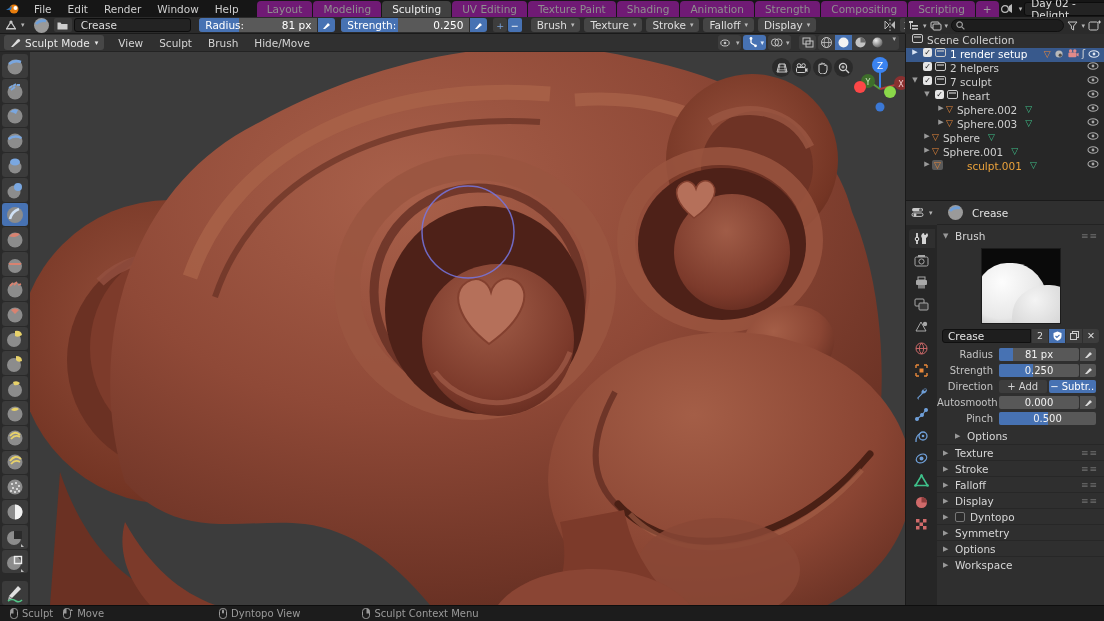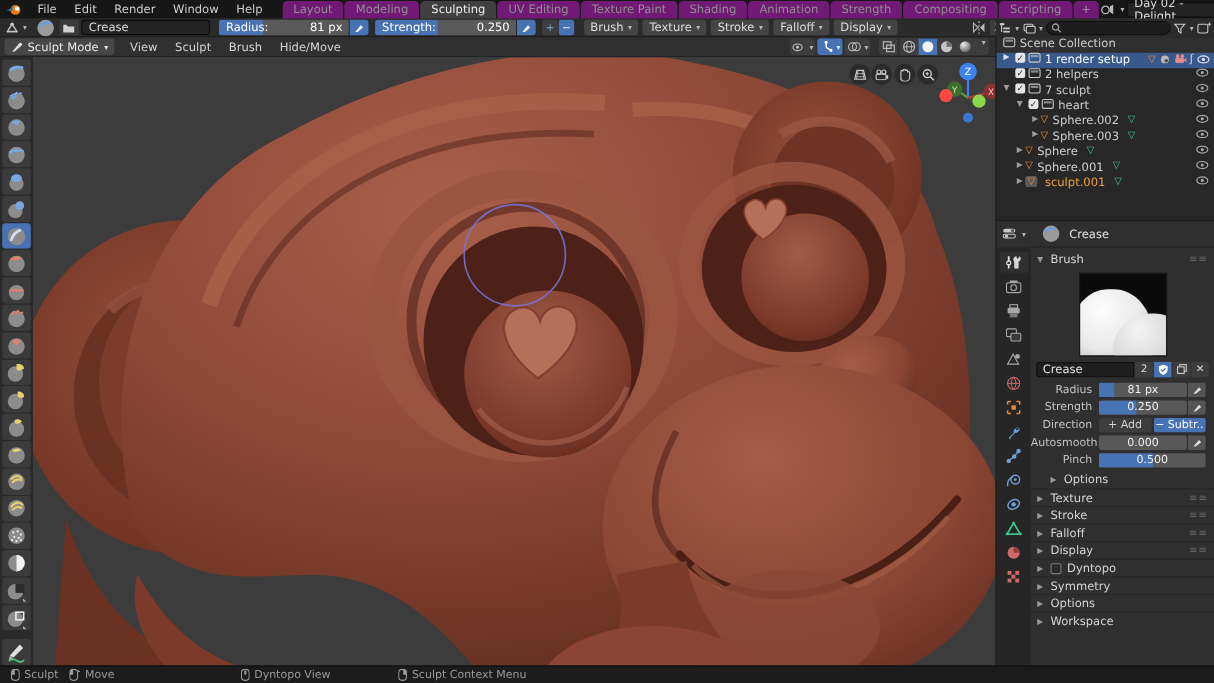--- a/index.html
+++ b/index.html
@@ -737,21 +737,21 @@
     <span class="ol-eye">
         <svg width="12" height="8" viewBox="0 0 12 8">
           <ellipse cx="6" cy="4" rx="5" ry="3.2" fill="none" stroke="#a9a9a9" stroke-width="1.1"></ellipse>
           <circle cx="6" cy="4" r="1.4" fill="#a9a9a9"></circle>
         </svg>
       </span>
   </div>
   <div class="ol-row" style="padding-left:16px">
     <span class="exp">▶</span>
     <span class="tri orange" style="background:#5a5a5a;border-radius:2px;padding:0 2px">▽</span>
-    <span class="ol-label active-obj" style="margin-left:3px">sculpt.001</span>
+    <span class="ol-label active-obj" style="margin-left:20px">sculpt.001</span>
     <span class="tri green">▽</span>
     <span class="ol-eye">
         <svg width="12" height="8" viewBox="0 0 12 8">
           <ellipse cx="6" cy="4" rx="5" ry="3.2" fill="none" stroke="#a9a9a9" stroke-width="1.1"></ellipse>
           <circle cx="6" cy="4" r="1.4" fill="#a9a9a9"></circle>
         </svg>
       </span>
   </div>
 </div>
 

